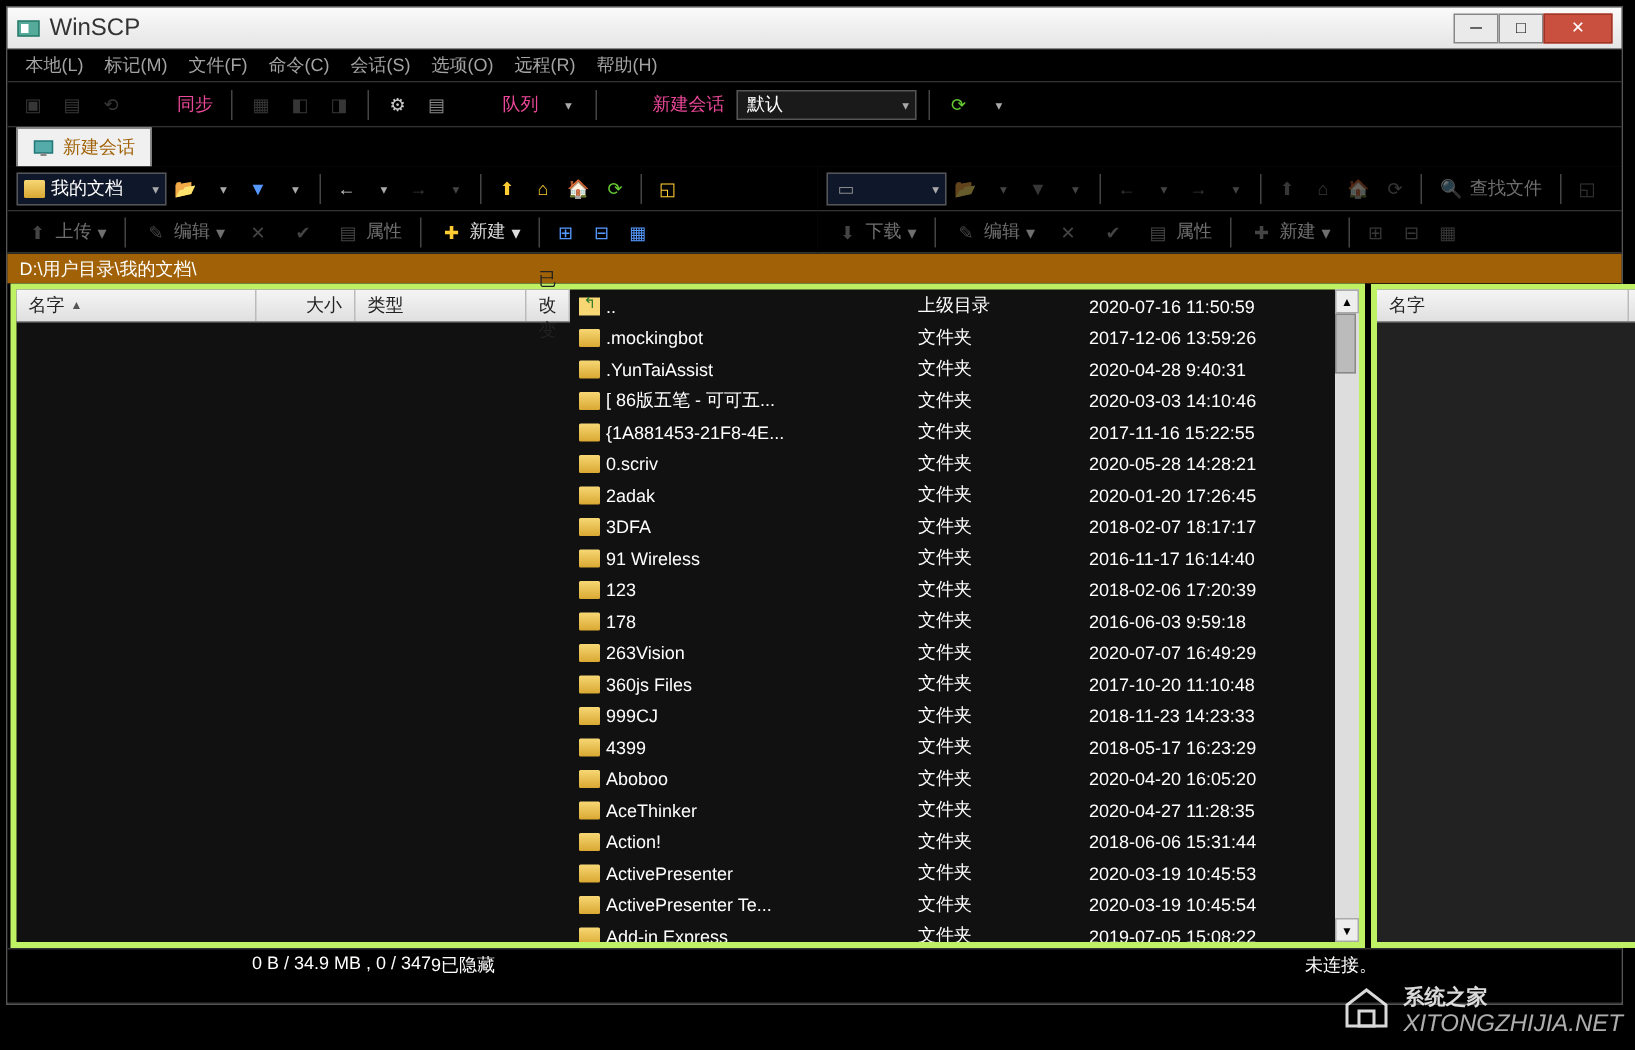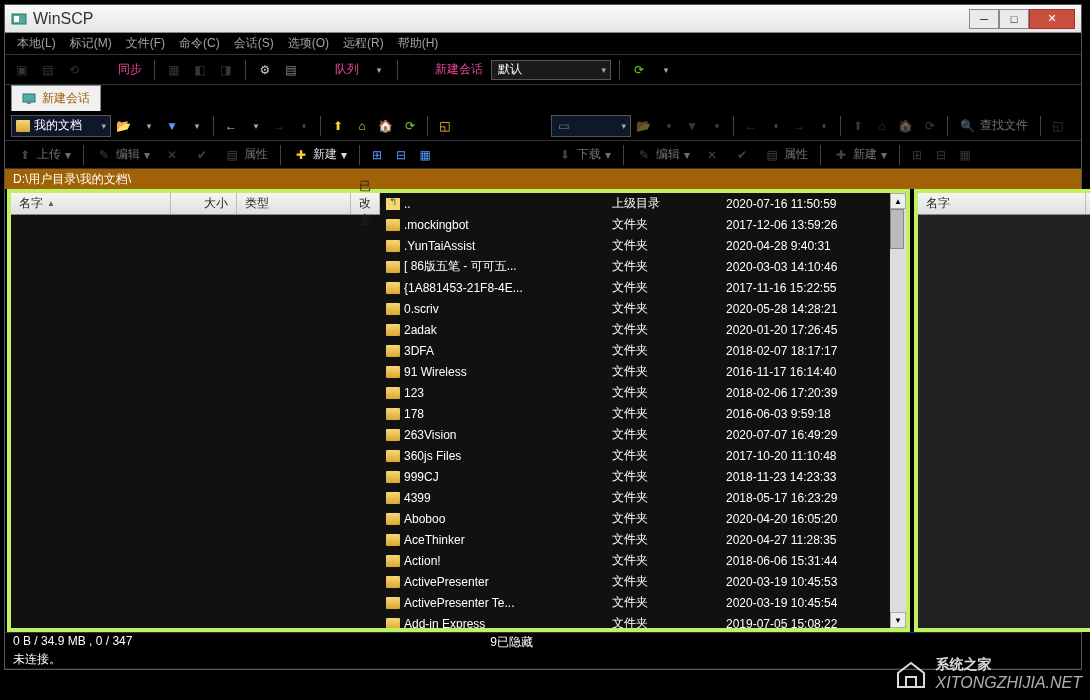--- a/index.html
+++ b/index.html
@@ -58,26 +58,26 @@
 .up-icon::after { content: "↰"; position: absolute; font-size: 10px; color: #2a7a2a; left: 3px; top: -2px; }
 
 .scrollbar-v { width: 16px; background: #ddd; display: flex; flex-direction: column; }
 .sb-btn { height: 16px; background: #eee; border: 1px solid #aaa; font-size: 8px; display: flex; align-items: center; justify-content: center; cursor: pointer; }
 .sb-track { flex: 1; background: #ddd; position: relative; }
 .sb-thumb { position: absolute; width: 14px; left: 0; background: #bbb; border: 1px solid #888; cursor: pointer; }
 
 .lower-split { display: flex; }
 .pane-body { display: flex; flex: 1; }
 
-.statusbar { height: 36px; background: #000; color: #fff; font-size: 12px; padding: 2px 8px; display: flex; flex-direction: column; justify-content: center; border-top: 1px solid #333; }
+.statusbar { height: 36px; background: #000; color: #fff; font-size: 12px; padding: 2px 8px; display: flex; flex-direction: row; justify-content: center; border-top: 1px solid #333; }
 .status-row { display: flex; justify-content: space-between; }
 .i-folder-y { width: 14px; height: 12px; background: linear-gradient(#f7d774,#d9a832); display: inline-block; border-radius: 1px; }
 .i-arrow-dd::after { content: "▾"; font-size: 9px; color: #aaa; margin-left: 2px; }
 
-.watermark { position: absolute; right: 8px; bottom: 8px; color: #fff; font-size: 14px; opacity: 0.85; display: flex; align-items: center; gap: 8px; pointer-events: none; }
+.watermark { position: absolute; right: 8px; bottom: 8px; color: #fff; font-size: 14px; opacity: 0.85; display: flex; align-items: flex-start; gap: 8px; pointer-events: none; }
 .watermark .wm-sub { font-size: 16px; opacity: 0.8; display: block; font-style: italic; }
 
 
 .ico { width: 16px; height: 16px; display: inline-flex; align-items: center; justify-content: center; font-size: 12px; }
 .ico-green { color: #6c3; }
 .ico-blue { color: #59f; }
 .ico-yellow { color: #fc3; }
 .ico-gray { color: #888; }
 </style>
 </head>

